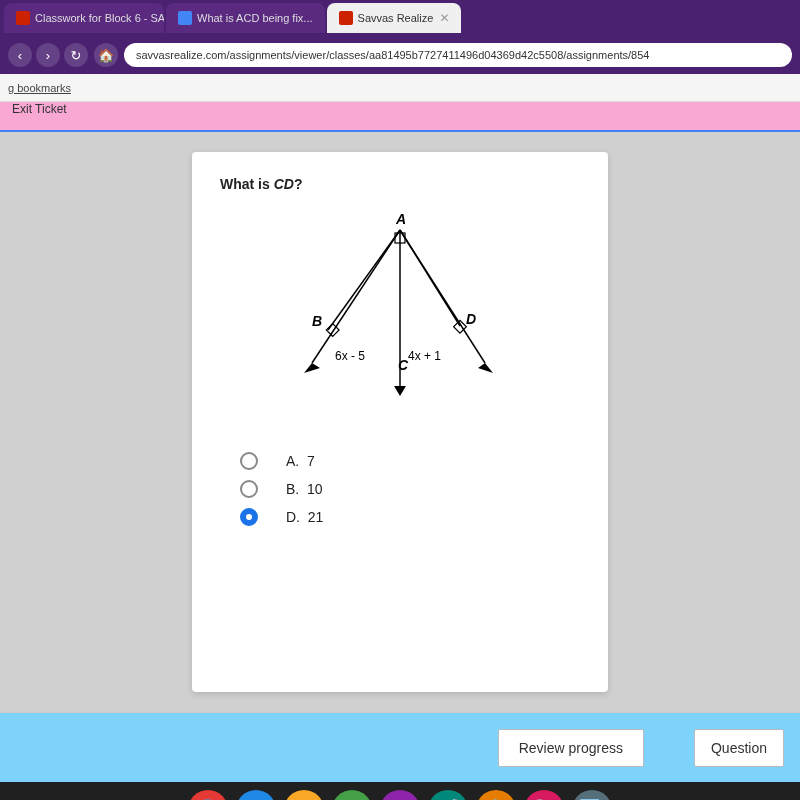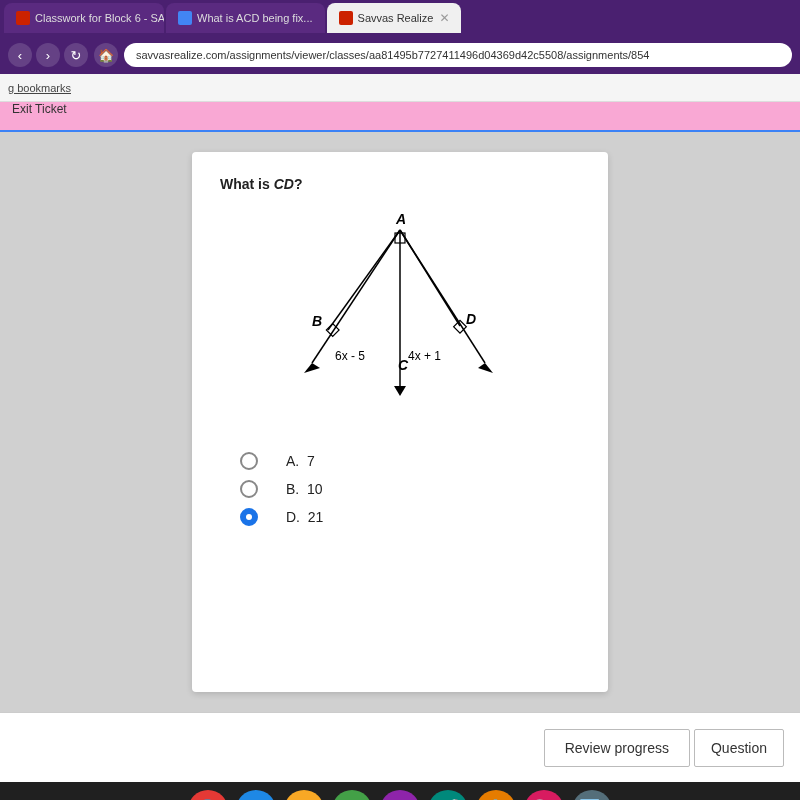--- a/index.html
+++ b/index.html
@@ -199,27 +199,27 @@
     .radio-btn.selected::after {
       content: '';
       width: 6px;
       height: 6px;
       border-radius: 50%;
       background: white;
     }
 
     
     .footer-area {
-      background: #ffffff;
+      background: #7dd3fc;
       height: 70px;
       display: flex;
       align-items: center;
       justify-content: flex-end;
       padding: 0 16px;
-      gap: 4px;
+      gap: 10px;
       border-top: 1px solid #ccc;
     }
 
     .review-progress-btn {
       background: white;
       border: 1px solid #bbb;
       padding: 10px 20px;
       font-size: 14px;
       color: #333;
       cursor: pointer;
@@ -227,20 +227,21 @@
     }
 
     .question-btn {
       background: white;
       border: 1px solid #bbb;
       padding: 10px 16px;
       font-size: 14px;
       color: #333;
       cursor: pointer;
       border-radius: 2px;
+      margin-left: 40px;
     }
 
     
     .taskbar {
       background: #202020;
       height: 56px;
       display: flex;
       align-items: center;
       justify-content: center;
       gap: 8px;

